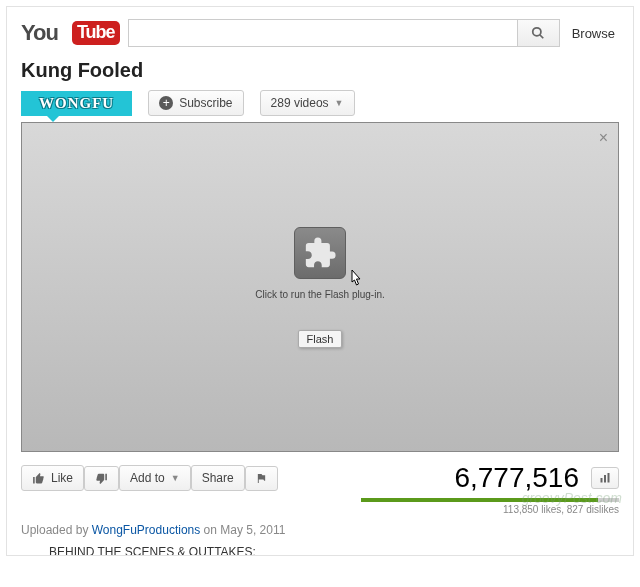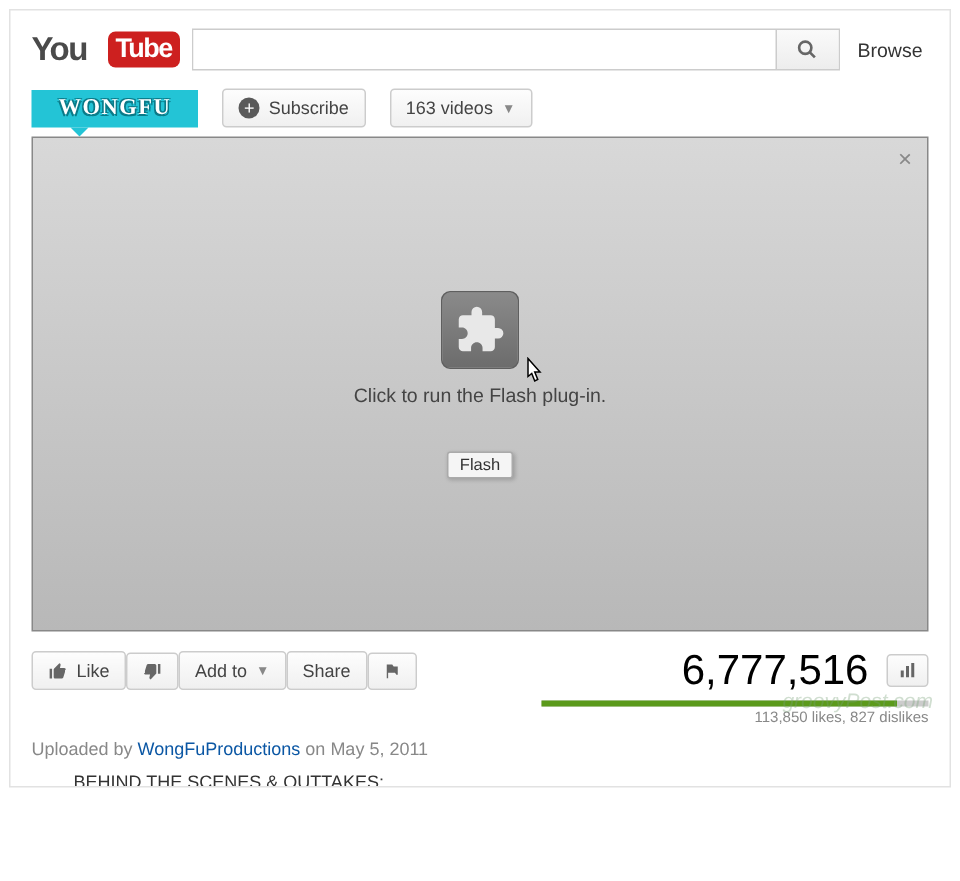--- a/index.html
+++ b/index.html
@@ -16,21 +16,21 @@
     .title { font-size: 20px; font-weight: bold; color: #222; margin-bottom: 8px; }
     .channelrow { display: flex; align-items: center; gap: 16px; margin-bottom: 6px; }
     .channelbadge { background: #23c4d6; color: #fff; font-weight: bold; padding: 4px 18px; font-family: 'Comic Sans MS', cursive; font-size: 15px; letter-spacing: 1px; text-shadow: -1px -1px 0 #0a7a88, 1px -1px 0 #0a7a88, -1px 1px 0 #0a7a88, 1px 1px 0 #0a7a88; position: relative; }
     .channelbadge::after { content:''; position:absolute; bottom:-6px; left:26px; border:6px solid transparent; border-top-color:#23c4d6; border-bottom:none; }
     .ytbtn { background: linear-gradient(#fdfdfd,#f0f0f0); border: 1px solid #ccc; border-radius: 3px; padding: 5px 10px; font-size: 12px; display: inline-flex; align-items: center; gap: 6px; cursor: pointer; color: #444; }
     .plusicon { width:14px; height:14px; background:#5a5a5a; border-radius:50%; display:flex; align-items:center; justify-content:center; color:#fff; font-size:12px; line-height:1; }
     .chev { color:#888; font-size:9px; }
     .player { position: relative; height: 330px; background: linear-gradient(#d8d8d8,#b8b8b8); border: 1px solid #888; display: flex; flex-direction: column; align-items: center; justify-content: center; }
     .closex { position:absolute; top:6px; right:10px; color:#888; font-size:16px; cursor:pointer; }
     .puzzle { width:52px; height:52px; background: linear-gradient(#8a8a8a,#6c6c6c); border:1px solid #5f5f5f; border-radius:6px; display:flex; align-items:center; justify-content:center; margin-bottom:10px; cursor:pointer; }
-    .plugtext { color:#444; font-size:13px; margin-bottom:30px; }
+    .plugtext { color:#444; font-size:10px; margin-bottom:30px; }
     .tooltip { background:#f5f5f5; border:1px solid #aaa; border-radius:2px; padding:2px 8px; font-size:11px; color:#333; box-shadow: 1px 1px 3px rgba(0,0,0,0.2); }
     .cursor { position:absolute; left: 325px; top: 146px; }
     .actionbar { display:flex; align-items:center; justify-content:space-between; margin-top:10px; }
     .leftactions { display:flex; gap:0; align-items:center; }
     .viewcount { font-size: 28px; color:#000000; margin-right:4px; }
     .statsbtn { border:1px solid #ccc; background:linear-gradient(#fdfdfd,#f0f0f0); border-radius:3px; padding:4px 6px; cursor:pointer; display:flex; align-items:center; }
     .sentiment { margin-top:4px; }
     .sentbar { height:4px; background:#ccc; position:relative; margin-left: 340px; }
     .sentfill { height:100%; width: 92%; background:#5b9a1b; }
     .senttext { text-align:right; color:#888; font-size:10px; margin-top:2px; }
@@ -55,29 +55,30 @@
       <button class="searchbtn">
         <svg width="14" height="14" viewBox="0 0 24 24" fill="none" stroke="#666" stroke-width="3">
               <circle cx="10" cy="10" r="7"></circle>
               <line x1="21" y1="21" x2="15" y2="15"></line>
             </svg>
       </button>
     </div>
     <span class="browse">Browse</span>
   </div>
 
+  <h1 class="title">Kung Fooled</h1>
 
   <div class="channelrow">
     <div class="channelbadge">WONGFU</div>
     <button class="ytbtn">
       <span class="plusicon">+</span>
       <span>Subscribe</span>
     </button>
     <button class="ytbtn">
-      <span>163 videos</span>
+      <span>289 videos</span>
       <span class="chev">▼</span>
     </button>
   </div>
 
   <div class="player">
     <span class="closex">×</span>
     <div class="puzzle">
       <svg width="34" height="34" viewBox="0 0 24 24" fill="#e8e8e8">
             <path d="M20.5 11H19V7a2 2 0 0 0-2-2h-4V3.5a2.5 2.5 0 0 0-5 0V5H4a2 2 0 0 0-2 2v3.8h1.5c1.5 0 2.7 1.2 2.7 2.7S5 16.2 3.5 16.2H2V20a2 2 0 0 0 2 2h3.8v-1.5c0-1.5 1.2-2.7 2.7-2.7s2.7 1.2 2.7 2.7V22H17a2 2 0 0 0 2-2v-4h1.5a2.5 2.5 0 0 0 0-5z"></path>
           </svg>

